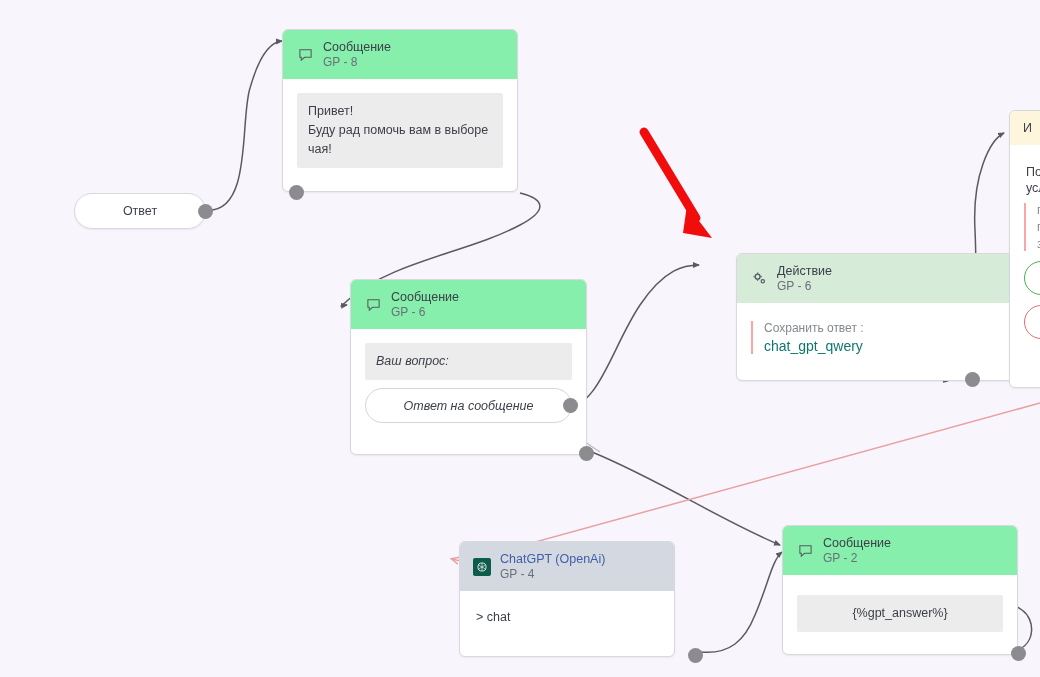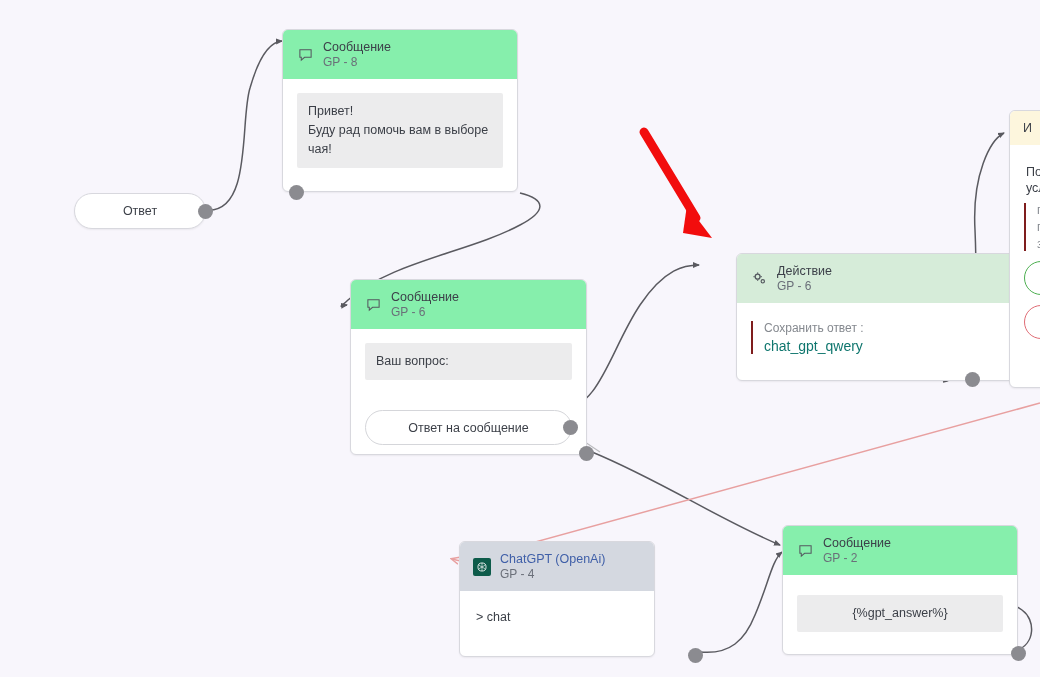--- a/index.html
+++ b/index.html
@@ -69,27 +69,27 @@
     padding: 9px 11px;
     line-height: 1.52;
     border-radius: 2px;
   }
   .plain-text {
     font-size: 12.5px;
     color: #3b3f47;
     padding: 2px 0 0 2px;
   }
   .labeled-field {
-    border-left: 2px solid #7f1d1d;
+    border-left: 2px solid #fca5a5;
     padding-left: 11px;
   }
   .lf-label { font-size: 12px; color: #85898f; margin-bottom: 3px; }
   .lf-value { font-size: 14px; color: #0f766e; }
   .pill-btn {
-    margin-top: 30px;
+    margin-top: 8px;
     border: 1px solid #d5d6da;
     border-radius: 20px;
     height: 33px;
     display: flex; align-items: center; justify-content: center;
     font-size: 12.5px;
     color: #3b3f47;
     background: #fff;
     position: relative;
   }
   .start-node {
@@ -189,21 +189,21 @@
       <span class="node-icon">
         <svg width="15" height="15" viewBox="0 0 16 16">
           <path d="M2,3 h12 v8 h-7 l-3.5,3 v-3 h-1.5 z" fill="none" stroke="#54585f" stroke-width="1.1"></path>
         </svg>
       </span>
       <span class="hdr-text">
         <div class="hdr-title">Сообщение</div>
         <div class="hdr-sub">GP - 6</div>
       </span>
     </div>
-    <div class="node-body" style="">
+    <div class="node-body" style="font-style:italic;">
       <div class="field-box">Ваш вопрос:</div>
       <div class="pill-btn">
         <span>Ответ на сообщение</span>
         <span class="dot" style="right:-7px; top:9px;"></span>
       </div>
     </div>
     <span class="dot" style="left:228px; top:166px;"></span>
   </div>
 
   <div class="node" style="left:702px; top:253px; width:284px; height:128px;margin-left:34px;">
@@ -222,21 +222,21 @@
     </div>
     <div class="node-body" style="padding-top:18px;">
       <div class="labeled-field">
         <div class="lf-label">Сохранить ответ :</div>
         <div class="lf-value">chat_gpt_qwery</div>
       </div>
     </div>
     <span class="dot" style="left:228px; top:118px;"></span>
   </div>
 
-  <div class="node" style="left:459px; top:541px; width:196px; height:116px;">
+  <div class="node" style="left:459px; top:541px; width:216px; height:116px;">
     <div class="node-header hdr-gpt">
       <span class="node-icon">
         <span class="icon-square">
           <svg width="12" height="12" viewBox="0 0 16 16">
             <circle cx="8" cy="8" r="5.4" fill="none" stroke="#ffffff" stroke-width="1.1"></circle>
             <path d="M8,2.6 L8,13.4 M3.3,5.3 L12.7,10.7 M3.3,10.7 L12.7,5.3" stroke="#ffffff" stroke-width="0.8"></path>
           </svg>
         </span>
       </span>
       <span class="hdr-text">

